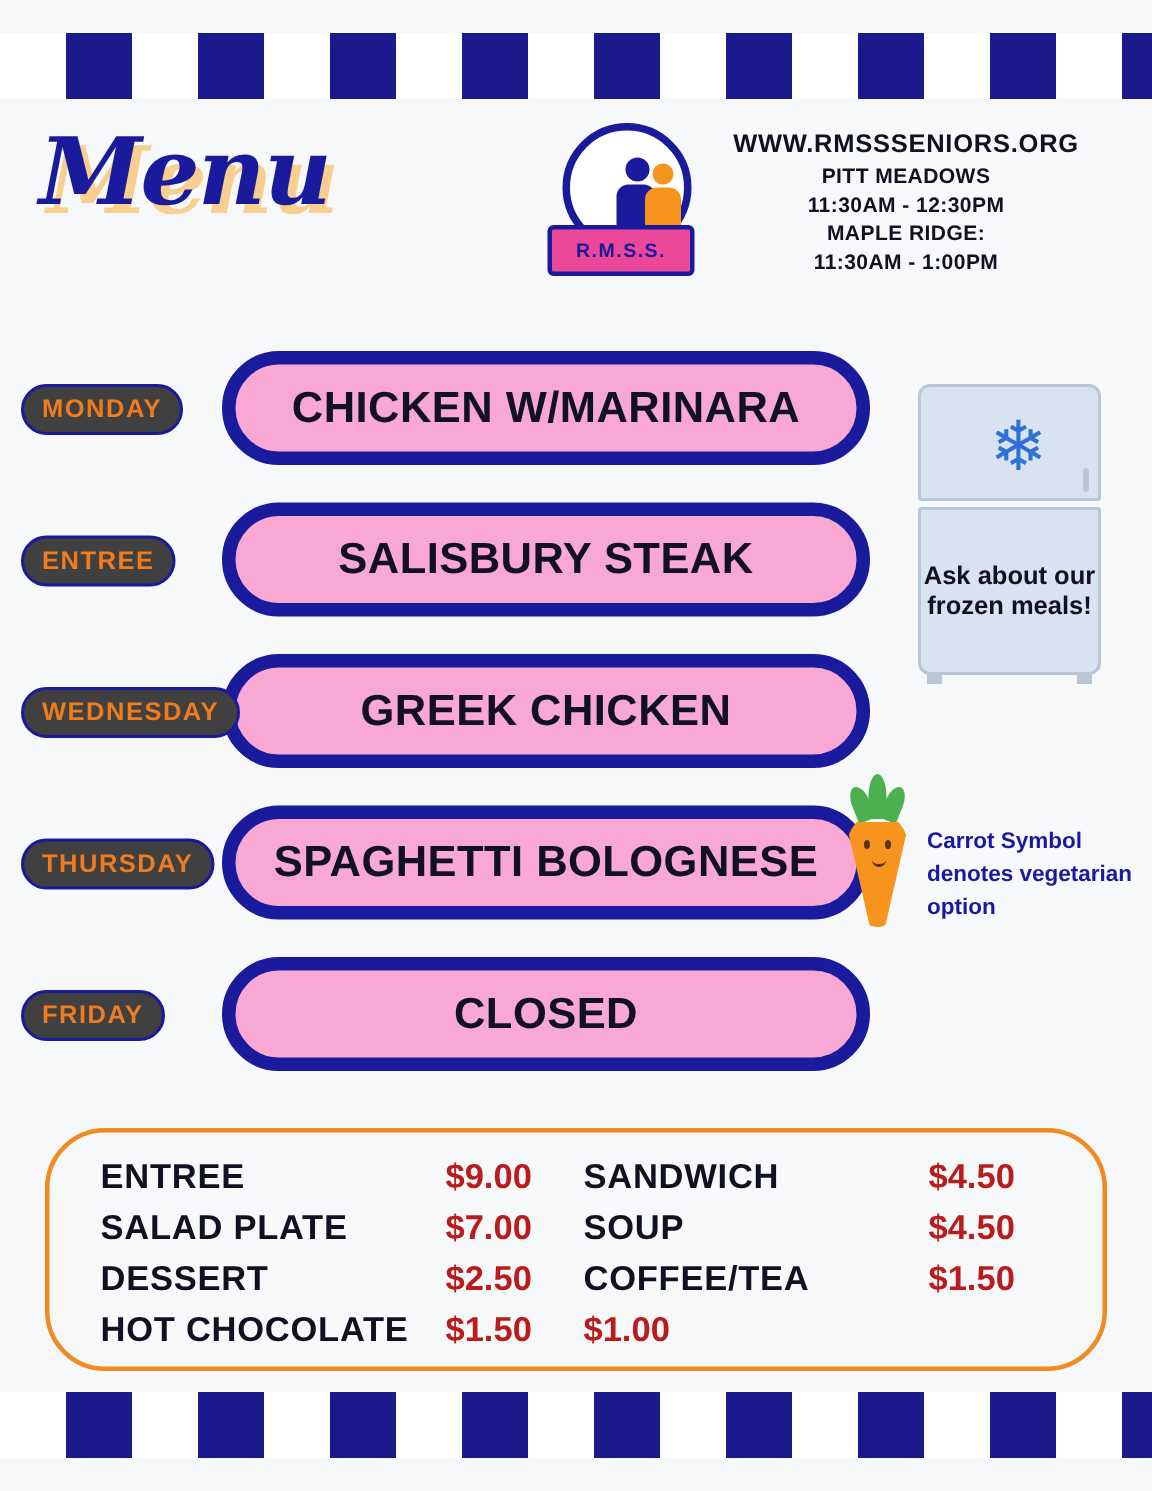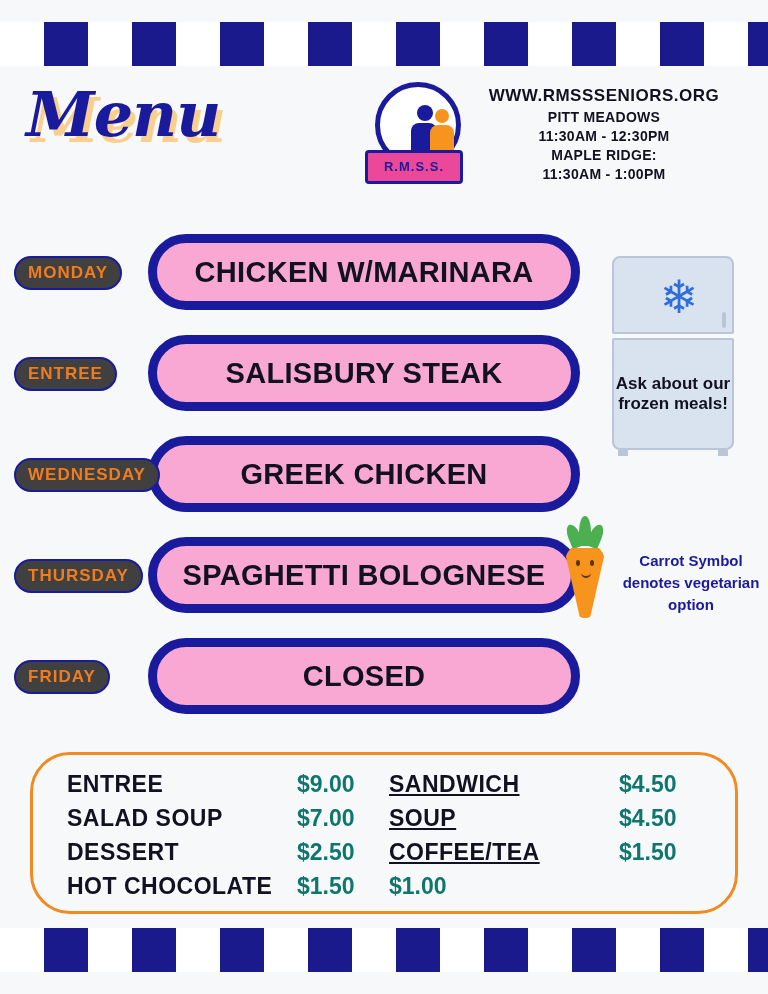--- a/index.html
+++ b/index.html
@@ -326,21 +326,21 @@
     border-radius: 50% 50% 0 0;
   }
   .carrot-leaf.a { left: 4px;  top: 16px; width: 12px; height: 24px; transform: rotate(-22deg); }
   .carrot-leaf.b { left: 15px; top: 8px;  width: 12px; height: 30px; }
   .carrot-leaf.c { left: 26px; top: 16px; width: 12px; height: 24px; transform: rotate(22deg); }
   .carrot-text {
     position: absolute;
     left: 54px;
     top: 42px;
     width: 146px;
-    text-align: center;
+    text-align: left;
     color: #1a1a9c;
     font-size: 15px;
     font-weight: bold;
     line-height: 1.45;
   }
 
   
   .price-box {
     position: absolute;
     left: 30px;
@@ -364,25 +364,25 @@
   .price-name {
     font-size: 23px;
     font-weight: bold;
     color: #111122;
     letter-spacing: 0.5px;
     flex: 1;
   }
   .price-val {
     font-size: 23px;
     font-weight: bold;
-    color: #0f766e;
+    color: #b91c1c;
     width: 92px;
     text-align: left;
   }
-  .price-col.right .price-name { flex: 1; text-decoration: underline; }
+  .price-col.right .price-name { flex: 1; }
 </style>
 </head>
 <body>
 
 <div class="checker top"></div>
 
 <div class="header">
   <div class="menu-word">Menu</div>
 
   <div class="logo">
@@ -468,21 +468,21 @@
   <div class="carrot-text">Carrot Symbol denotes vegetarian option</div>
 </div>
 
 <div class="price-box">
   <div class="price-col left">
     <div class="price-row">
       <span class="price-name">ENTREE</span>
       <span class="price-val">$9.00</span>
     </div>
     <div class="price-row">
-      <span class="price-name">SALAD SOUP</span>
+      <span class="price-name">SALAD PLATE</span>
       <span class="price-val">$7.00</span>
     </div>
     <div class="price-row">
       <span class="price-name">DESSERT</span>
       <span class="price-val">$2.50</span>
     </div>
     <div class="price-row">
       <span class="price-name">HOT CHOCOLATE</span>
       <span class="price-val">$1.50</span>
     </div>

